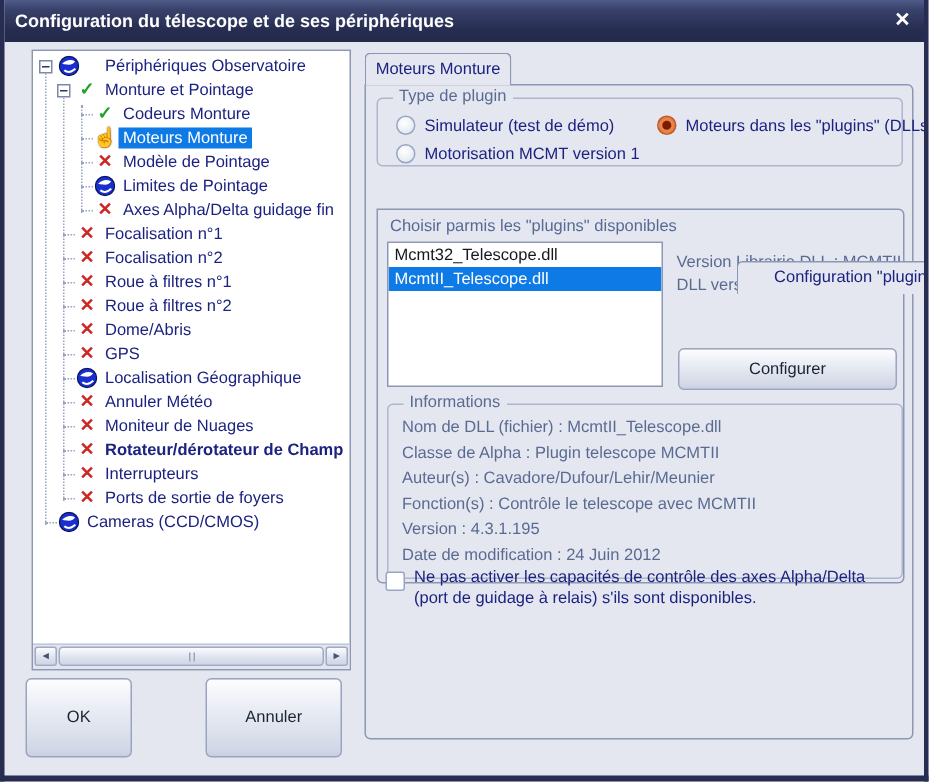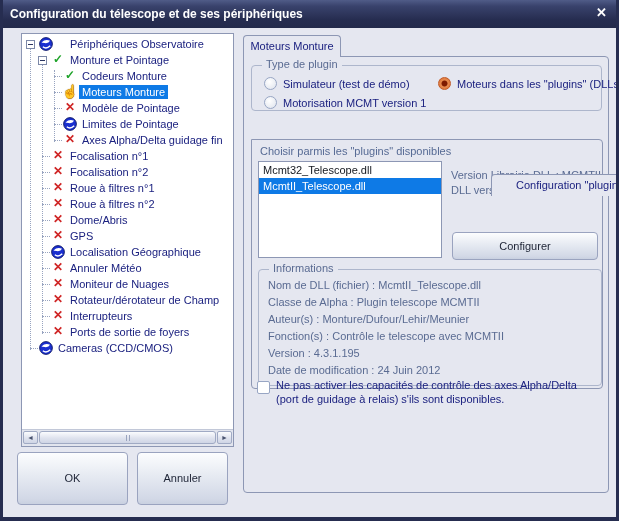--- a/index.html
+++ b/index.html
@@ -73,21 +73,21 @@
     font-family:"Liberation Sans",sans-serif; font-size:11px;
   }
   .btn-config{ position:absolute; left:200px; top:92px; width:146px; height:28px; line-height:26px; }
   .gb-info{ left:6px; top:129px; width:344px; height:117px; }
   .infolines{ position:absolute; left:9px; top:7px; right:6px; color:#5a6b92; }
   .infolines div{ line-height:17px; white-space:nowrap; }
   .chkrow{ position:absolute; left:13px; top:321px; width:340px; }
   .chkbox{ position:absolute; left:0; top:3px; width:13px; height:13px; background:#fff; border:1px solid #98a6c4; border-radius:2px; box-sizing:border-box;}
   .chklabel{ display:block; margin-left:19px; color:#1c2280; line-height:14px; }
   
-  .btn-ok{ position:absolute; left:14px; top:452px; width:111px; height:53px; line-height:51px; }
+  .btn-ok{ position:absolute; left:14px; top:452px; width:71px; height:53px; line-height:51px; }
   .btn-cancel{ position:absolute; left:134px; top:452px; width:91px; height:53px; line-height:51px; }
 </style>
 </head>
 <body>
 
 <div class="app">
 
   <div class="titlebar">
     <span>Configuration du télescope et de ses périphériques</span>
     <span class="close-x">✕</span>
@@ -192,21 +192,21 @@
           <span class="tlabel" style="left: 45px;">Annuler Météo</span>
         </div>
         <div class="trow">
           <span class="stub" style="left: 20px;"></span>
           <span class="ticon cross" style="left: 28px;">✕</span>
           <span class="tlabel" style="left: 45px;">Moniteur de Nuages</span>
         </div>
         <div class="trow">
           <span class="stub" style="left: 20px;"></span>
           <span class="ticon cross" style="left: 28px;">✕</span>
-          <span class="tlabel" style="left: 45px;">Rotateur/dérotateur de Champ</span>
+          <span class="tlabel" style="left: 45px; font-weight: bold;">Rotateur/dérotateur de Champ</span>
         </div>
         <div class="trow">
           <span class="stub" style="left: 20px;"></span>
           <span class="ticon cross" style="left: 28px;">✕</span>
           <span class="tlabel" style="left: 45px;">Interrupteurs</span>
         </div>
         <div class="trow">
           <span class="stub" style="left: 20px;"></span>
           <span class="ticon cross" style="left: 28px;">✕</span>
           <span class="tlabel" style="left: 45px;">Ports de sortie de foyers</span>
@@ -268,21 +268,21 @@
         </div>
       <div class="verline" style="top:28px;">Version Librairie DLL : MCMTII</div>
       <div class="verline" style="top:43px;">DLL version 4.3.1.195</div>
       <div class="btn btn-config">Configurer</div>
 
       <div class="groupbox gb-info">
         <span class="gcaption">Informations</span>
         <div class="infolines">
             <div>Nom de DLL (fichier) : McmtII_Telescope.dll</div>
             <div>Classe de Alpha : Plugin telescope MCMTII</div>
-            <div>Auteur(s) : Monture/Dufour/Lehir/Meunier</div>
+            <div>Auteur(s) : Cavadore/Dufour/Lehir/Meunier</div>
             <div>Fonction(s) : Contrôle le telescope avec MCMTII</div>
             <div>Version : 4.3.1.195</div>
             <div>Date de modification : 24 Juin 2012</div>
           </div>
       </div>
     </div>
 
     <div class="chkrow">
       <span class="chkbox"></span>
       <span class="chklabel">Ne pas activer les capacités de contrôle des axes Alpha/Delta (port de guidage à relais) s'ils sont disponibles.</span>

